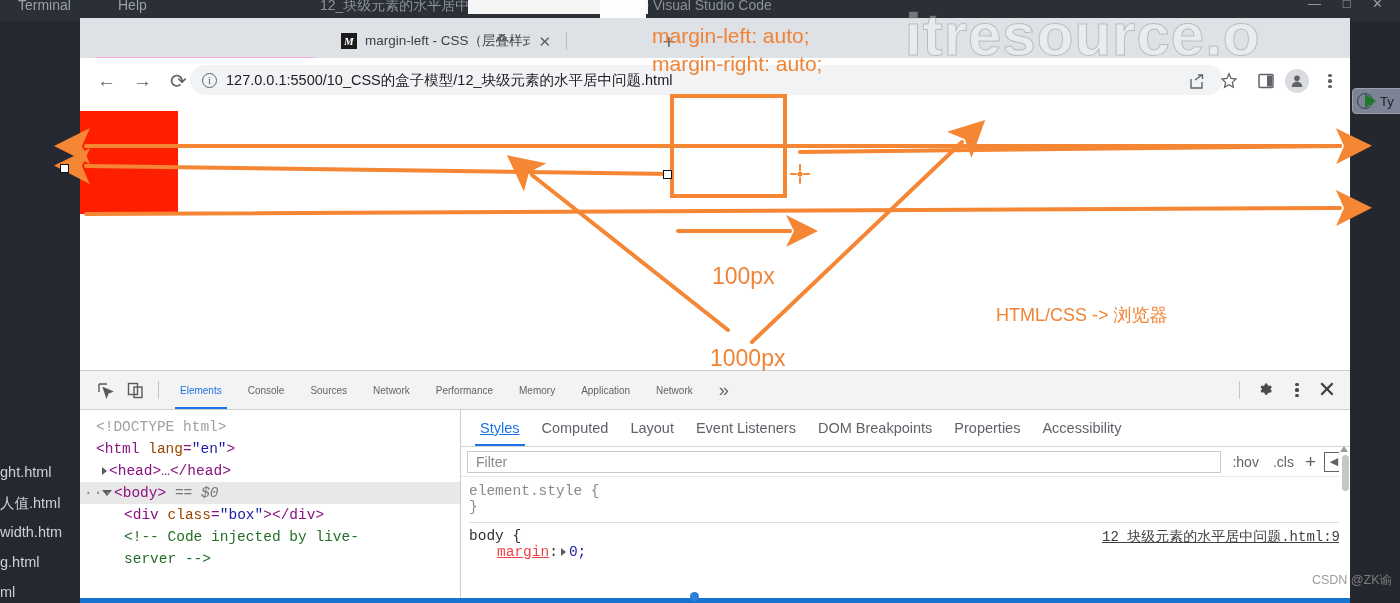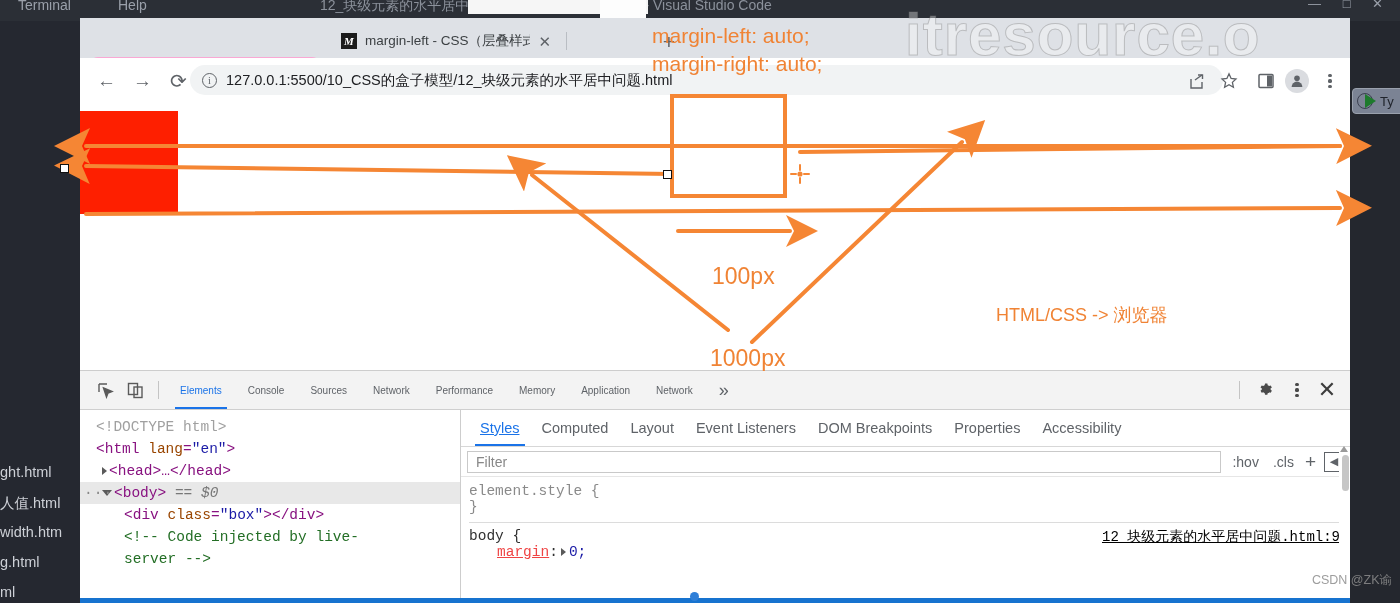--- a/index.html
+++ b/index.html
@@ -194,21 +194,21 @@
   }
   .filter-input::placeholder { color:#888; }
   .f-btn { font-size: 14px; color:#5f6368; padding: 0 3px; white-space:nowrap; }
   .plus-btn { font-size: 19px; color:#5f6368; font-weight:300; }
   .panel-btn { width:20px;height:20px;border:1.5px solid #5f6368; display:flex;align-items:center;justify-content:center;font-size:11px;color:#5f6368; }
 
   .css-body { font-family: "Liberation Mono", monospace; font-size: 14.5px; color:#303030; padding: 6px 0 0 8px; }
   .css-rule { padding-bottom: 2px; }
   .css-dim { color: #8a8a8a; }
   .css-sep { border-bottom: 1px solid #dcdcdc; margin: 5px 0 0 0; }
-  .css-src { float: right; color:#000000; text-decoration: underline; font-size:14px; padding-right: 10px; }
+  .css-src { float: right; color:#404040; text-decoration: underline; font-size:14px; padding-right: 10px; }
   .css-prop { color: #ef4444; }
   .css-val { color: #1a1aa6; }
   .expand-tri { display:inline-block;width:0;height:0;border-left:5px solid #5a5a5a;border-top:4px solid transparent;border-bottom:4px solid transparent; margin:0 3px; }
 
   .scroll-col { position:absolute; right:0; top:37px; width:11px; height:157px; background:#fff; }
   .scroll-thumb { position:absolute; right:1px; top:8px; width:7px; height:36px; background:#c6c6c6; border-radius:4px; }
   .scroll-up { position:absolute; right:2px; top:-1px; width:0;height:0;border-left:4px solid transparent;border-right:4px solid transparent;border-bottom:6px solid #9a9a9a; }
 
   .blue-underline {
     position:absolute; left:80px; bottom:0; width:1270px; height:5px; background:#1773cf;

